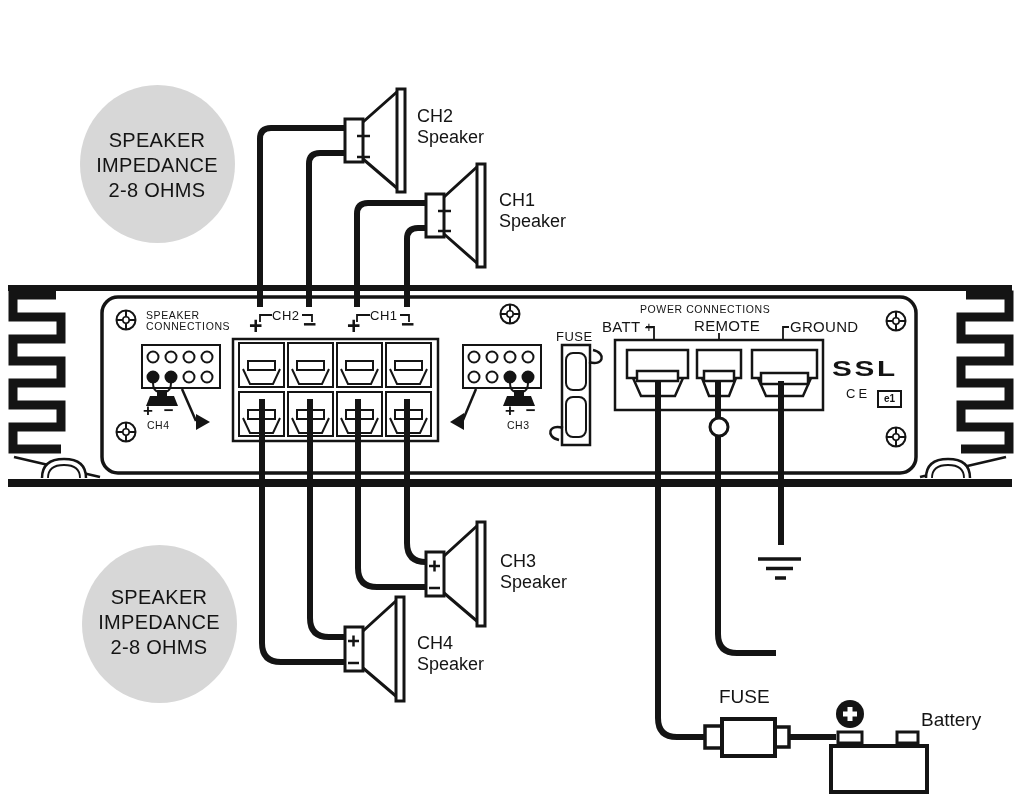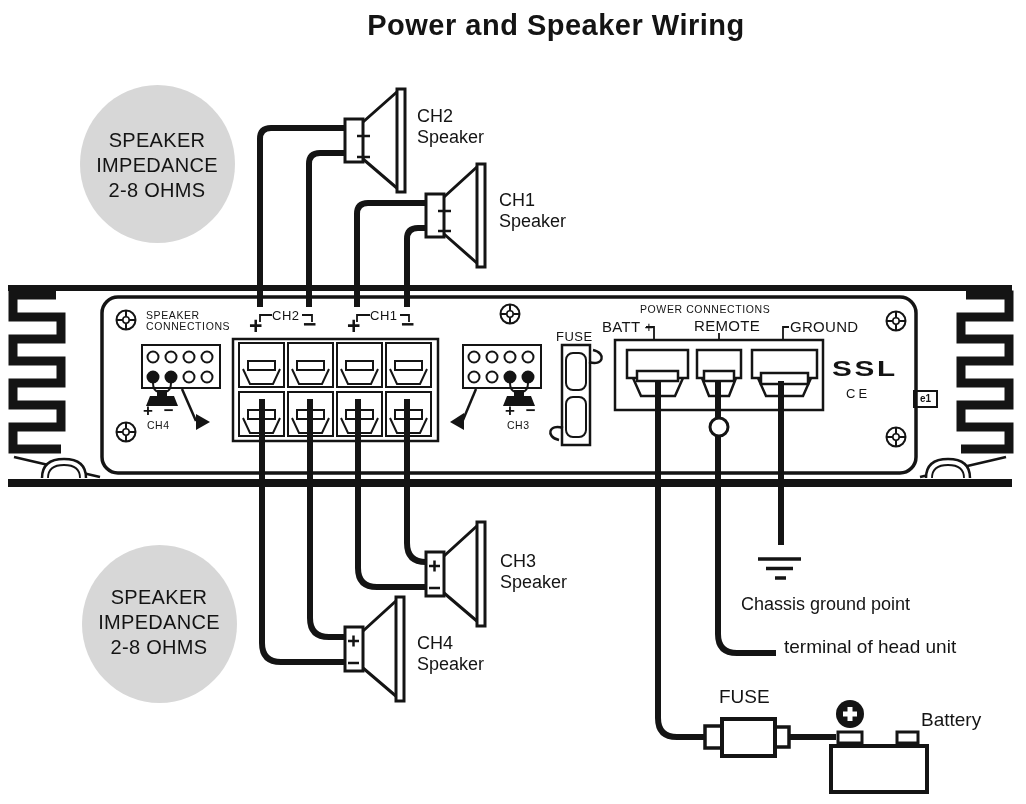--- a/index.html
+++ b/index.html
@@ -14,21 +14,21 @@
   .small-cap{font-size:10.5px;letter-spacing:.6px;line-height:11px;}
   .ch-label{font-size:13px;letter-spacing:.5px;}
   .pm{font-size:23px;font-weight:900;}
   .mini-pm{font-size:17px;font-weight:900;letter-spacing:3px;}
   .mini-ch{font-size:10.5px;letter-spacing:.5px;}
   .conn-label{font-size:15px;letter-spacing:.3px;}
   .panel-fuse{font-size:13px;letter-spacing:.5px;}
   .brand{font-size:22px;font-weight:900;letter-spacing:2px;transform:scaleX(1.35);transform-origin:left center;}
   .ce{font-size:13px;letter-spacing:3px;}
   .e1box{position:absolute;border:2px solid #141414;width:21px;height:14px;font-size:10px;
-         font-weight:bold;text-align:center;line-height:14px;margin-left:36px;}
+         font-weight:bold;text-align:center;line-height:14px;}
   .note{font-size:18px;}
   .bignote{font-size:19px;line-height:21px;}
 </style>
 </head>
 <body>
 
 <div id="stage">
 
   <div class="gray-circle" style="left:80px;top:85px;width:155px;height:158px;background:#d7d7d7;"></div>
   <div class="gray-circle" style="left:82px;top:545px;width:155px;height:158px;background:#d7d7d7;"></div>
@@ -209,21 +209,20 @@
       <path d="M429,566 H440 M434.5,560.5 V571.5 M429,588 H440" fill="none" stroke-width="2.5"></path>
     </g>
     <g stroke="#141414" fill="#fff" stroke-width="3">
       <path d="M363,631 L397,600 M363,668 L397,697" fill="none"></path>
       <rect x="396" y="597" width="8" height="104"></rect>
       <rect x="345" y="627" width="18" height="44"></rect>
       <path d="M348,641 H359 M353.5,635.5 V646.5 M348,663 H359" fill="none" stroke-width="2.5"></path>
     </g>
   </svg>
 
-  <div class="t title" style="left:86px;top:10px;width:940px;">Power and Speaker Wiring</div>
 
   <div class="t circle-note" style="left:62px;top:128px;">
     <div>SPEAKER</div>
     <div>IMPEDANCE</div>
     <div>2-8 OHMS</div>
   </div>
   <div class="t circle-note" style="left:64px;top:585px;">
     <div>SPEAKER</div>
     <div>IMPEDANCE</div>
     <div>2-8 OHMS</div>
@@ -267,20 +266,18 @@
 
   <div class="t small-cap" style="left:640px;top:304px;">POWER CONNECTIONS</div>
   <div class="t conn-label" style="left:602px;top:319px;">BATT +</div>
   <div class="t conn-label" style="left:694px;top:318px;">REMOTE</div>
   <div class="t conn-label" style="left:790px;top:319px;">GROUND</div>
 
   <div class="t brand" style="left:832px;top:357px;">SSL</div>
   <div class="t ce" style="left:846px;top:387px;">CE</div>
   <div class="e1box" style="left:877px;top:390px;">e1</div>
 
-  <div class="t note" style="left:741px;top:595px;">Chassis ground point</div>
   <div class="t bignote" style="left:784px;top:636px;">
-    <div>terminal of head unit</div>
   </div>
   <div class="t bignote" style="left:719px;top:686px;">FUSE</div>
   <div class="t bignote" style="left:921px;top:692px;margin-top:17px;">Battery</div>
 
 </div>
 
 </body></html>

